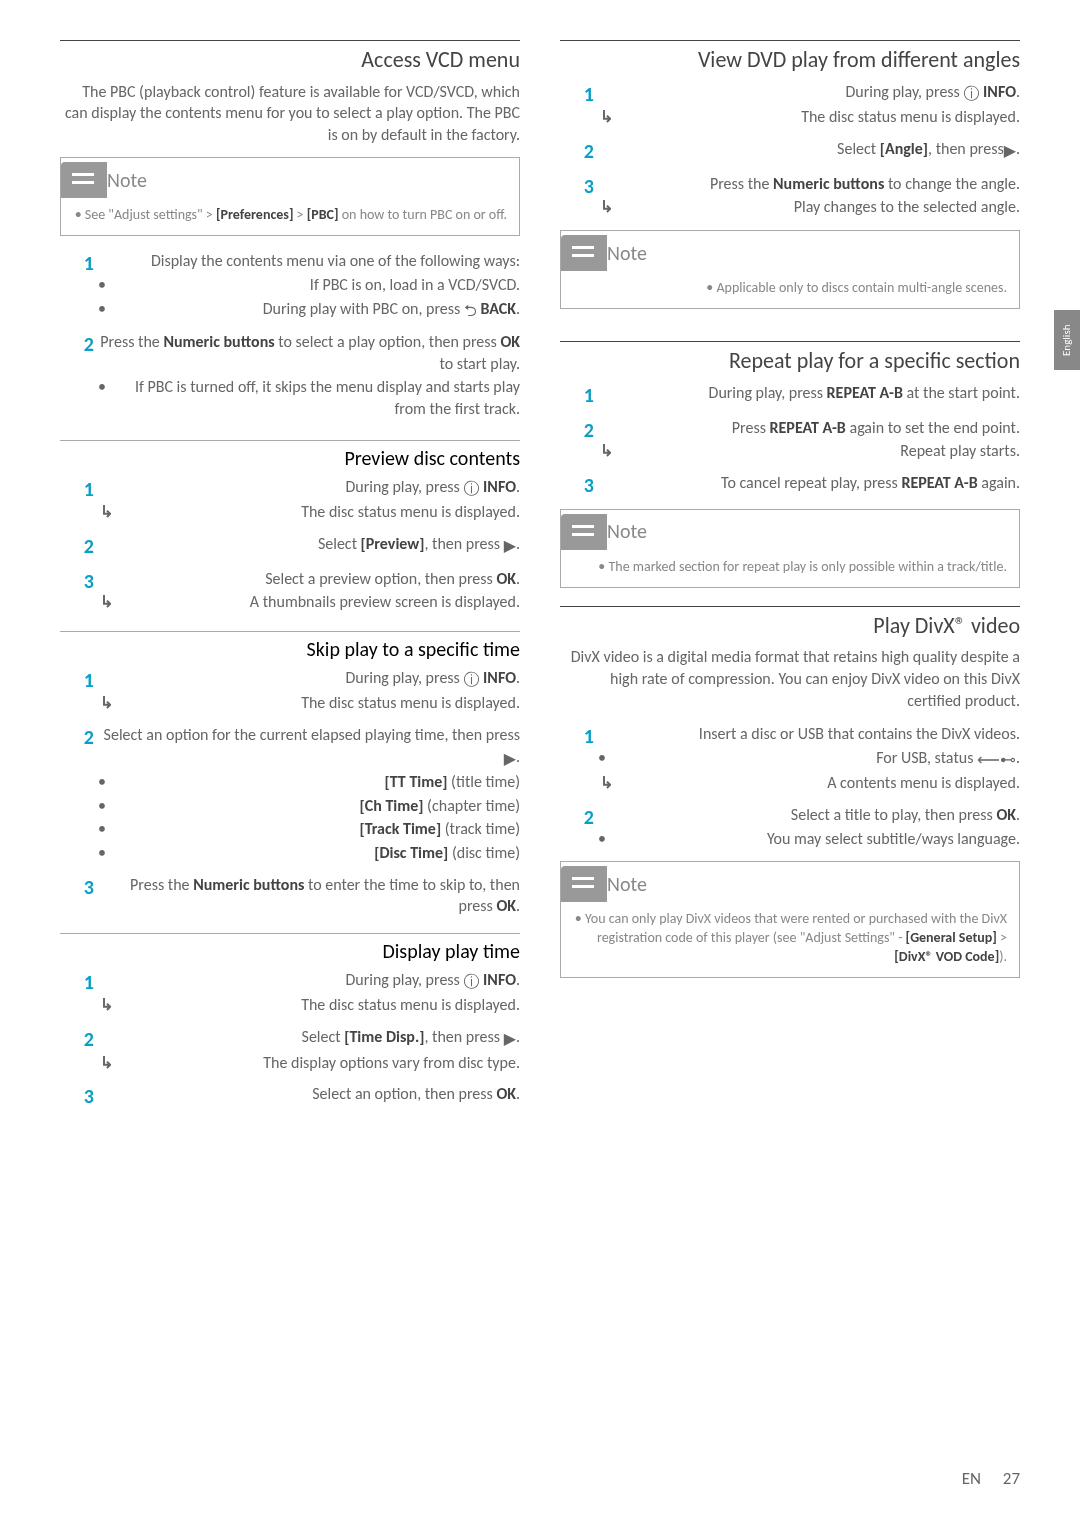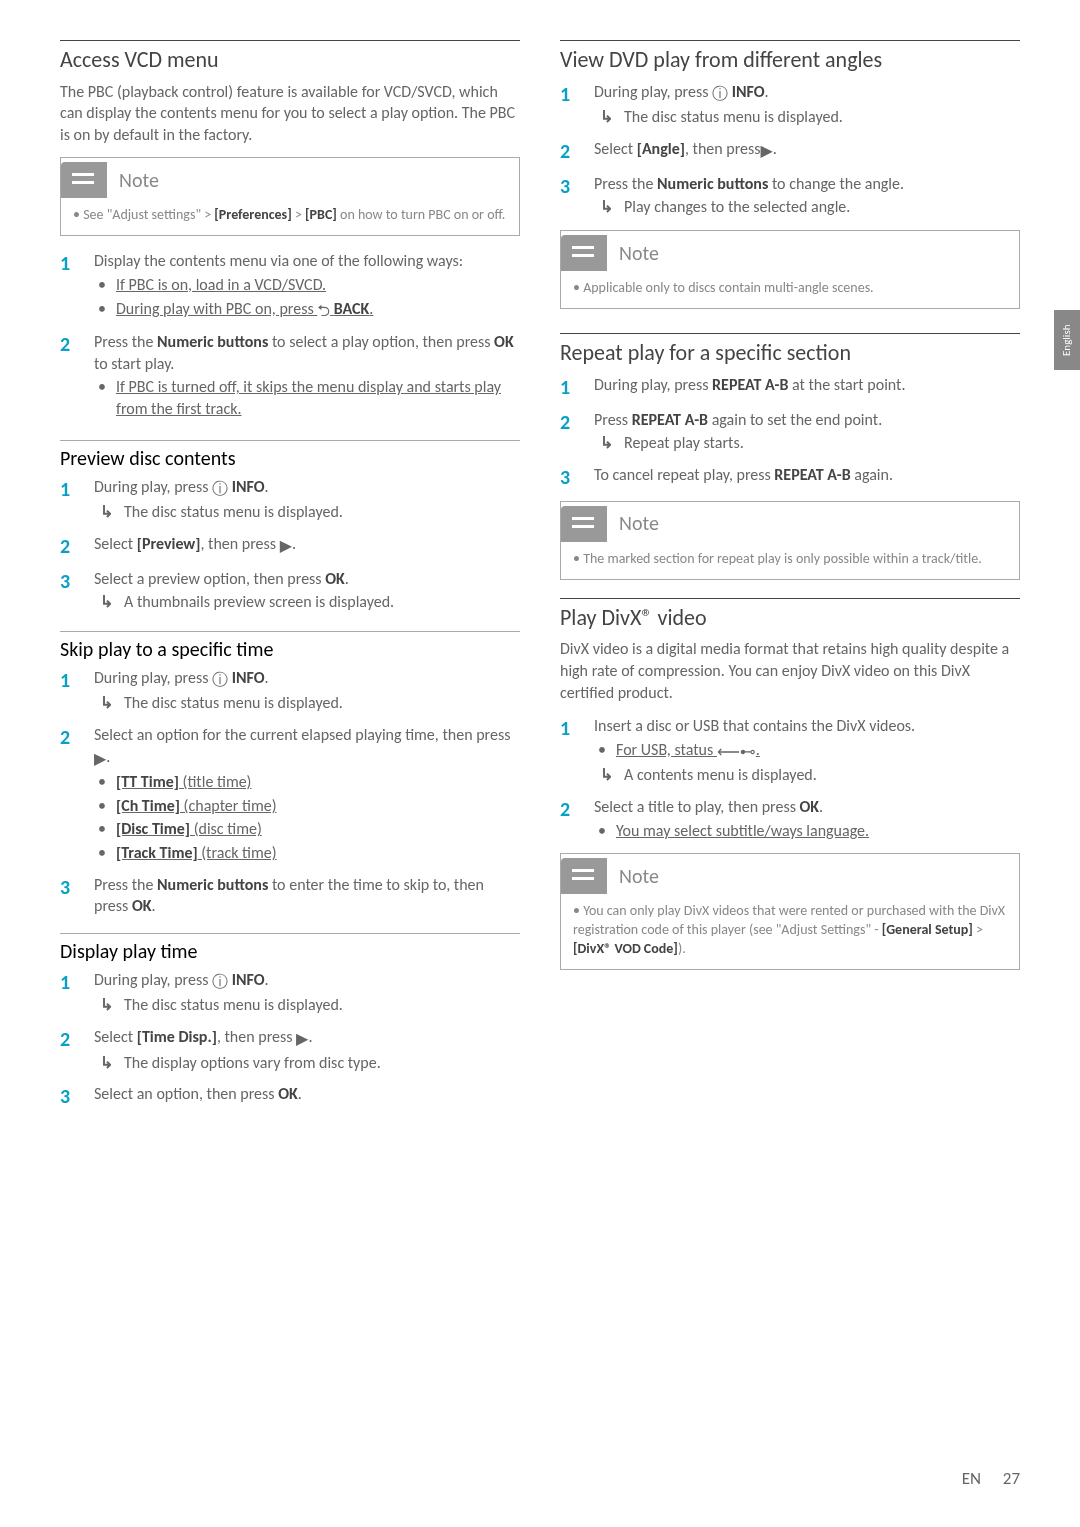--- a/index.html
+++ b/index.html
@@ -7,37 +7,37 @@
       font-family: "Gill Sans", "Gill Sans MT", Calibri, sans-serif;
       background: #fff;
       width: 1080px;
       height: 1527px;
       position: relative;
       padding: 40px 60px;
       color: #666;
       font-size: 16px;
       line-height: 1.35;
     }
-    .columns { display: flex; gap: 40px; }
+    .columns { display: flex; gap: 40px; text-align: right; }
     .col { flex: 1; }
     h2 {
       font-size: 22px;
       font-weight: normal;
       color: #444;
       margin-bottom: 6px;
     }
     .sec { border-top: 1px solid #444; padding-top: 4px; margin-bottom: 18px; }
     .intro { margin-bottom: 12px; }
     .notebox {
       border: 1px solid #aaa;
     }
     .notebox .hdr {
       display: flex;
       align-items: center;
-      gap: 12px;
+      gap: 0;
       padding: 4px 0 2px 0;
     }
     .notebox .hdr .pill {
       width: 46px; height: 36px;
       background: #999;
       border-radius: 4px 0 0 0;
       display: flex; align-items: center; justify-content: center;
       color: #fff;
     }
     .notebox .hdr .pill svg { width: 28px; height: 20px; }
@@ -45,21 +45,21 @@
     .notebox .body { padding: 6px 12px 10px 12px; font-size: 14px; color: #888; }
     .notebox .body ul { list-style: none; }
     .notebox .body li::before { content: "• "; }
     ol.steps { list-style: none; padding-left: 0; }
     ol.steps > li { display: flex; margin-bottom: 8px; }
     ol.steps > li > .num {
       color: #0aa0c6; font-weight: bold; font-size: 20px;
       width: 34px; flex-shrink: 0;
     }
     ol.steps > li > .body { flex: 1; }
-    .sub { list-style: none; padding-left: 0; margin-top: 2px; text-decoration: underline; }
+    .sub { list-style: none; padding-left: 0; margin-top: 2px; }
     .sub > li { position: relative; padding-left: 22px; margin-bottom: 2px; }
     .sub > li::before { content: "•"; position: absolute; left: 4px; }
     .res { list-style: none; padding-left: 0; margin-top: 2px; }
     .res > li { position: relative; padding-left: 30px; margin-bottom: 2px; }
     .res > li::before { content: "↳"; position: absolute; left: 6px; font-weight: bold; }
     .bold { color: #444; font-weight: bold; }
     .side-tab {
       position: absolute;
       right: 0; top: 310px;
       width: 26px; height: 60px;
@@ -180,22 +180,22 @@
               </ul>
         </div>
           </li>
         <li>
             <span class="num">2</span>
             <div class="body">
           <span>Select an option for the current elapsed playing time, then press </span><span class="icon">▶</span><span>.</span>
           <ul class="sub">
             <li><span class="bold">[TT Time]</span><span> (title time)</span></li>
             <li><span class="bold">[Ch Time]</span><span> (chapter time)</span></li>
+            <li><span class="bold">[Track Time]</span><span> (track time)</span></li>
             <li><span class="bold">[Disc Time]</span><span> (disc time)</span></li>
-            <li><span class="bold">[Track Time]</span><span> (track time)</span></li>
           </ul>
         </div>
           </li>
         <li>
             <span class="num">3</span>
             <div class="body">
           <span>Press the </span><span class="bold">Numeric buttons</span><span> to enter the time to skip to, then press </span><span class="bold">OK</span><span>.</span>
         </div>
           </li>
       </ol>
@@ -275,21 +275,21 @@
           <span class="note-title">Note</span>
         </div>
         <div class="body">
             <ul>
               <li>Applicable only to discs contain multi-angle scenes.</li>
             </ul>
           </div>
       </div>
     </div>
 
-    <div class="sec" style="margin-top:24px;">
+    <div class="sec" style="margin-top:32px;">
       <h2>Repeat play for a specific section</h2>
       <ol class="steps">
         <li>
             <span class="num">1</span>
             <div class="body">
           <span>During play, press </span><span class="bold">REPEAT A-B</span><span> at the start point.</span>
         </div>
           </li>
         <li>
             <span class="num">2</span>

